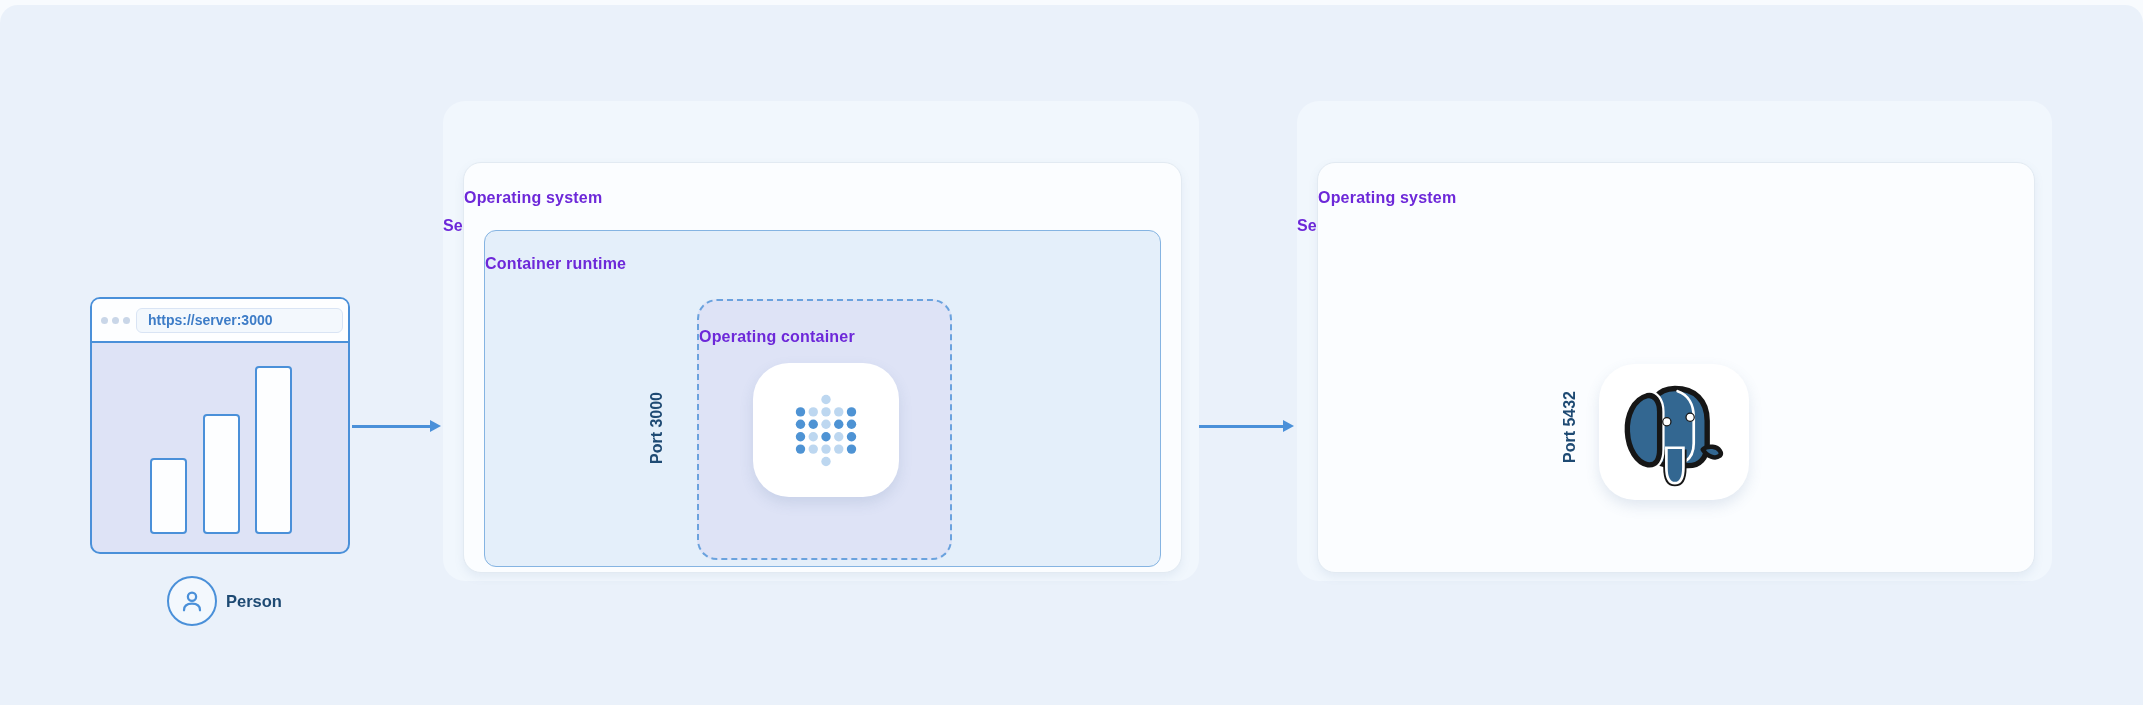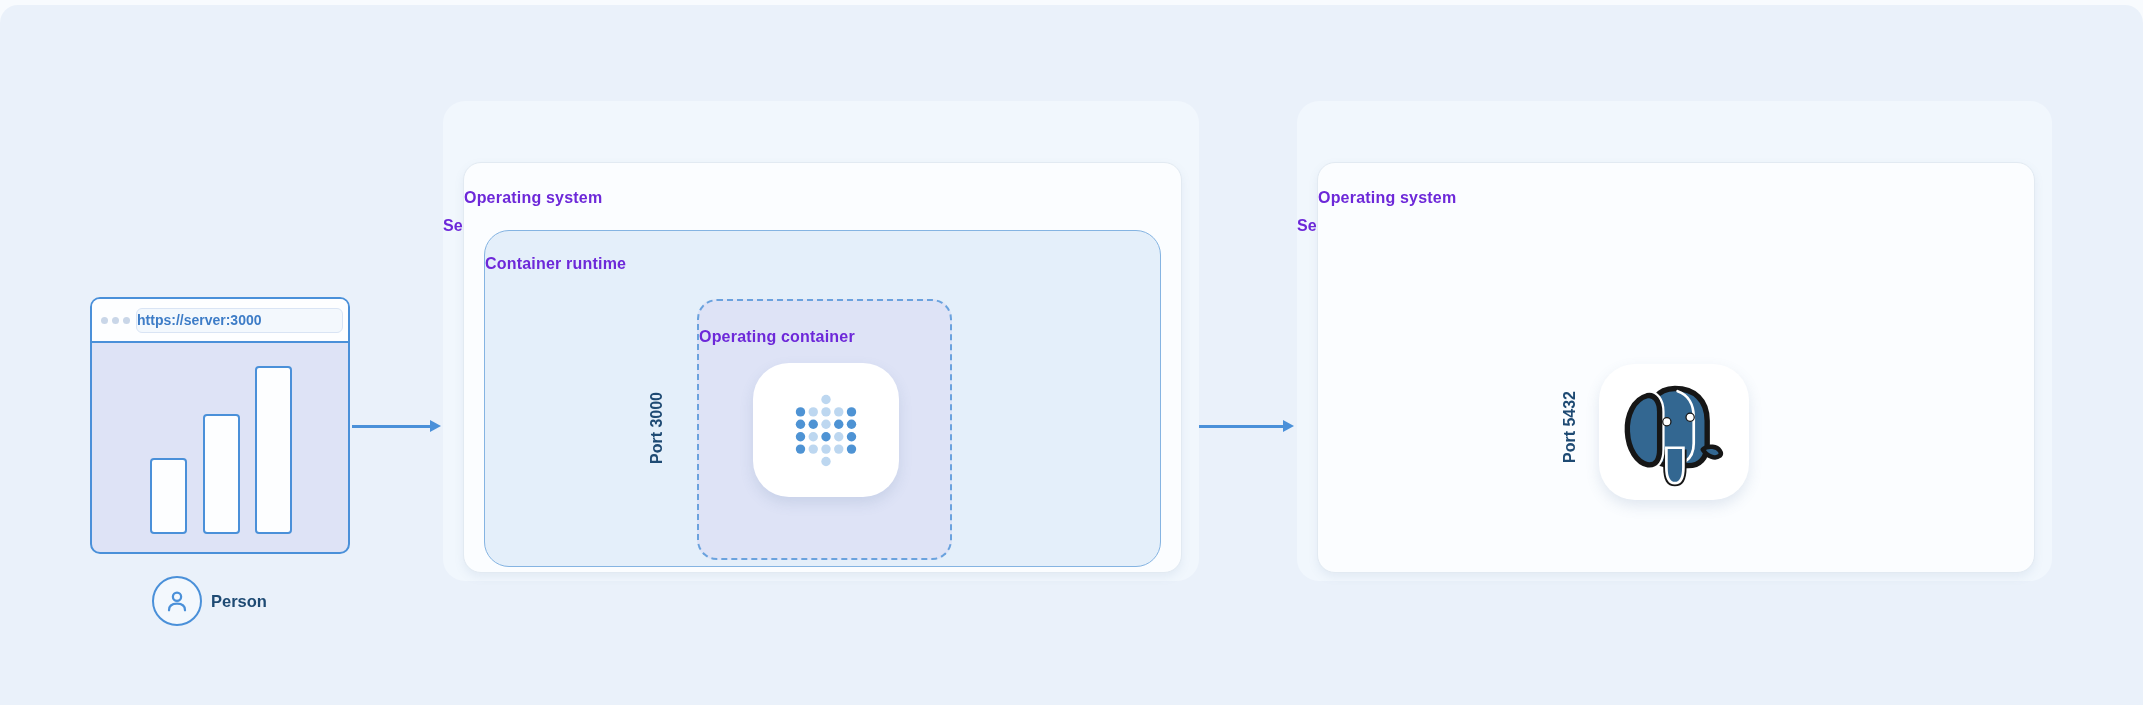--- a/index.html
+++ b/index.html
@@ -15,21 +15,21 @@
   #server-db   { left:1297px; width:755px; }
   .server-box .box-title { top:116px; }
 
   
   .os-box { position:absolute; left:20px; right:17px; top:61px; bottom:8px; background:#fbfdff;
             border:1.5px solid #e2eaf2; border-radius:18px; box-shadow:0 4px 10px rgba(96,128,168,.10); }
   .os-box .box-title { top:26px; }
 
   
   .runtime-box { position:absolute; left:20px; right:20px; top:67px; bottom:5px; background:#e4effa;
-                 border:1.5px solid #85b4e2; border-radius:25px; }
+                 border:1.5px solid #85b4e2; border-radius:12px; }
   .runtime-box .box-title { top:24px; }
 
   
   .mb-box { position:absolute; left:212px; top:68px; width:255px; height:261px; background:#dee3f6;
             border:2px dashed #6aa2de; border-radius:20px; }
   .mb-box .box-title { top:27px; }
 
   
   .logo-card { position:absolute; background:#ffffff; border-radius:36px;
                box-shadow:0 6px 14px rgba(90,120,160,.16);
@@ -50,31 +50,31 @@
   #arrow-1 { left:352px; top:420px; width:78px; }
   #arrow-2 { left:951px; top:420px; width:332px; }
 
   
   .browser { position:absolute; left:90px; top:292px; width:260px; height:257px;
              border:2px solid #4a90d9; border-radius:10px; background:#dee3f6; overflow:hidden; }
   .browser-header { position:relative; height:44px; background:#fdfeff; border-bottom:2px solid #4a90d9; }
   .win-dots { position:absolute; left:9px; top:18px; display:flex; gap:4px; }
   .win-dots span { width:7px; height:7px; border-radius:50%; background:#c9d6e8; }
   .url-bar { position:absolute; left:44px; top:9px; width:207px; height:25px; background:#f3f8fd;
-             border:1px solid #d9e4f4; border-radius:6px; line-height:23px; padding-left:0;
+             border:1px solid #d9e4f4; border-radius:6px; line-height:23px; padding-left:11px;
              font-size:14px; font-weight:bold; color:#3d7cc7; white-space:nowrap; overflow:hidden; }
   .browser-body { position:relative; height:209px; }
   .chart-bar { position:absolute; bottom:18px; width:37px; background:#fdfeff;
                border:2px solid #4a90d9; border-radius:4px; }
   .chart-bar.b1 { left:58px; }
   .chart-bar.b2 { left:111px; }
   .chart-bar.b3 { left:163px; }
 
   
-  .person { position:absolute; left:152px; top:571px; display:flex; align-items:center;justify-content:center; }
+  .person { position:absolute; left:167px; top:571px; display:flex; align-items:center;justify-content:center; }
   .person-circle { width:50px; height:50px; border:2.5px solid #4a90d9; border-radius:50%;
                    background:#f3f8fd; display:flex; align-items:center; justify-content:center; }
   .person-label { margin-left:9px; font-size:16.5px; font-weight:bold; color:#1e4a73; }
 </style>
 </head>
 <body>
 
 <div class="stage">
   <div class="canvas">
 

